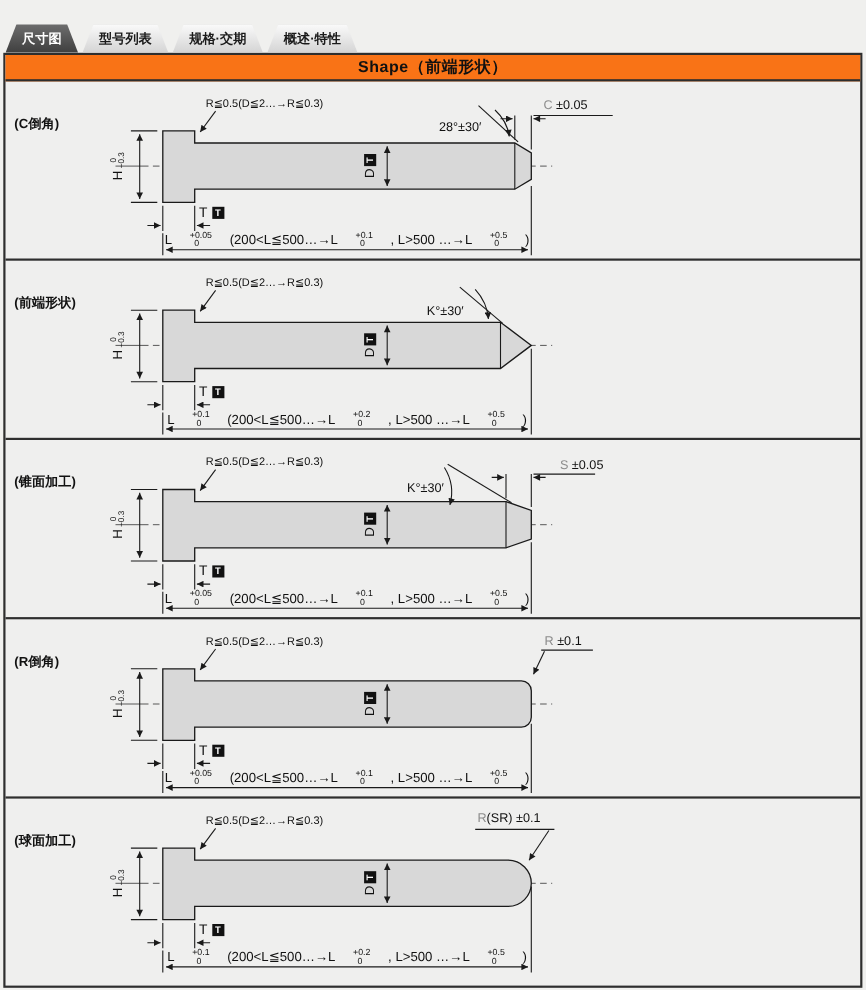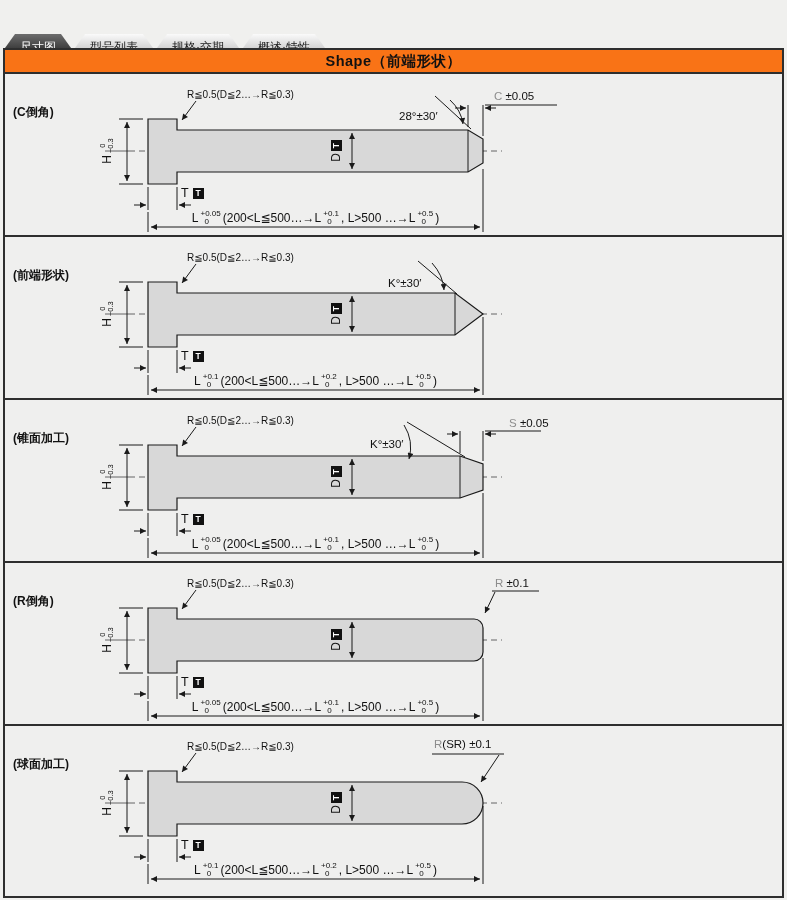--- a/index.html
+++ b/index.html
@@ -1,18 +1,18 @@
 <!DOCTYPE html>
 <html><head>
 <meta charset="utf-8">
 <style>
   html,body{margin:0;padding:0}
   body{width:787px;height:900px;background:#f0f0ee;font-family:"Liberation Sans","DejaVu Sans",sans-serif;color:#111;overflow:hidden}
   .tabbar{display:flex;gap:4px;padding:22px 0 0 5px;height:26px;align-items:flex-end}
-  .tab{height:14px;box-sizing:border-box;padding:5px 15px 0 15px;font-size:12px;font-weight:normal;
+  .tab{height:26px;box-sizing:border-box;padding:5px 15px 0 15px;font-size:12px;font-weight:bold;
        clip-path:polygon(10px 0,calc(100% - 10px) 0,100% 100%,0 100%);
        background:linear-gradient(#fafafa,#d4d4d4);color:#1a1a1a;cursor:pointer;
        filter:drop-shadow(0 0 1px #8a8a8a);white-space:nowrap}
   .tab.active{background:linear-gradient(#6d6d6d,#3f3f3f);color:#fff}
   .frame{margin:0 3px;border:2px solid #2e2e2e;background:#efefee}
   .shape-header{height:22px;background:#f97316;border-bottom:2px solid #2e2e2e;text-align:center;
        font-weight:bold;font-size:14.5px;line-height:22px;letter-spacing:.5px}
   .section{position:relative;height:161px;border-bottom:2px solid #2e2e2e;overflow:hidden}
   .section.last{height:170px;border-bottom:none}
   svg.draw{position:absolute;left:0;top:0}
@@ -26,21 +26,21 @@
   .rot{position:absolute;display:flex;align-items:center;justify-content:center;gap:2px;
        transform:rotate(-90deg);white-space:nowrap;font-size:12px}
   .stack{display:inline-flex;flex-direction:column;line-height:1.05;font-size:8px;align-items:flex-start}
   .stack span:nth-child(2){margin-left:4px}
   .stackc{display:inline-flex;flex-direction:column;line-height:1.05;font-size:7.5px;align-items:center}
   .boxT{display:inline-flex;width:11px;height:11px;background:#111;color:#fff;font-size:8.5px;
        font-weight:bold;align-items:center;justify-content:center;flex:none}
   .tlab{position:absolute;display:flex;align-items:center;gap:4px;font-size:12.5px}
   .llbl{position:absolute;left:143px;width:335px;display:flex;align-items:center;justify-content:center;
        font-size:12px;white-space:nowrap}
-  .llbl .stack{margin:0 2px}
+  .llbl .stack{margin:0 16px}
 </style>
 </head>
 <body>
 
 <div class="tabbar">
   <div class="tab active">尺寸图</div>
   <div class="tab">型号列表</div>
   <div class="tab">规格·交期</div>
   <div class="tab">概述·特性</div>
 </div>

